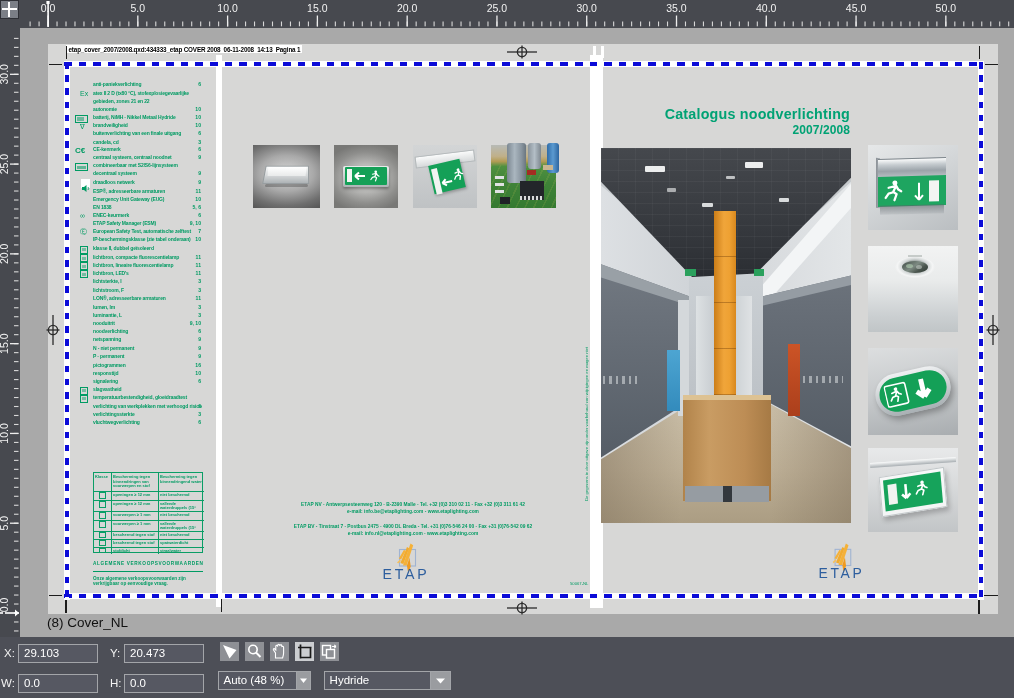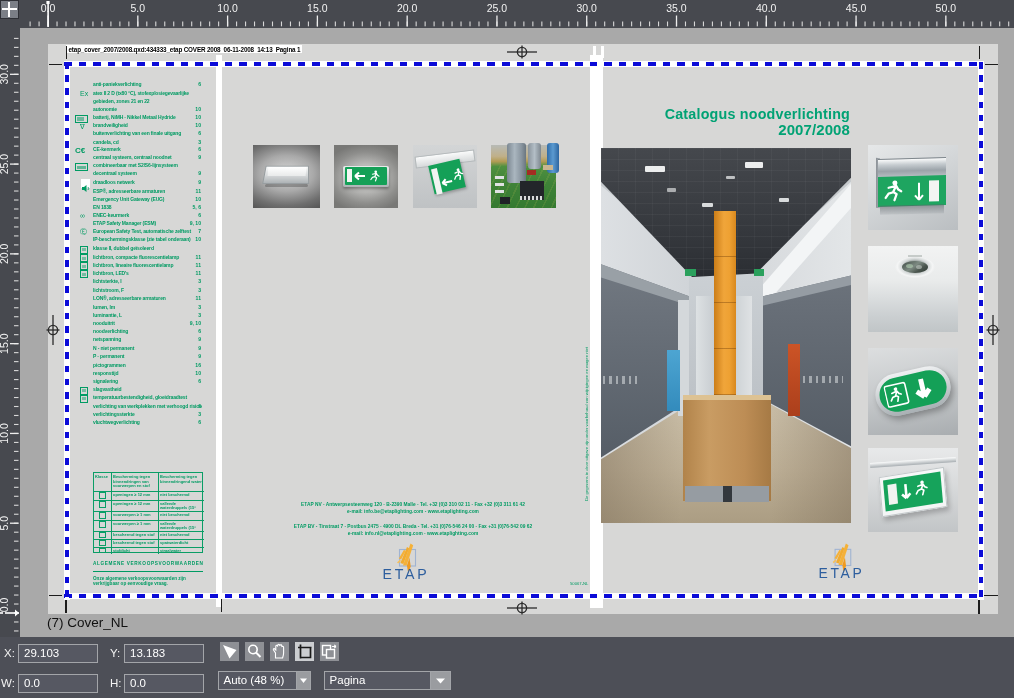--- a/index.html
+++ b/index.html
@@ -235,21 +235,21 @@
 <path d="M3.4 21 L10 5 L12.1 6.3 L6.4 22 Z" fill="#f2ab2e"></path>
 <path d="M1.8 16.5 L7 7.8 L8.7 8.9 L4.1 17.4 Z" fill="#f5b138"></path>
 <path d="M9.9 23.5 L12.5 15.5 L13.7 24.5 L11.2 31 Z" fill="#f09b1f"></path>
 <path d="M0 20.5 L3 17.5 L4 19 L1.2 21.6 Z" fill="#f7c05a"></path>
 </g>
 <text x="28" y="37" font-size="14.2" letter-spacing="2.7" text-anchor="middle" fill="#2d5e9e" font-family="Liberation Sans, sans-serif">ETAP</text>
   </svg>
 <div class="abs" style="left:584px;top:501px;width:145px;height:6px;font-size:4.2px;color:#009b63;transform:rotate(-90deg);transform-origin:0 0;white-space:nowrap">De gegevens in deze uitgave zijn onder voorbehoud van wijzigingen en mogen niet</div>
 <div class="abs" style="left:570px;top:580.5px;font-size:4.2px;color:#009b63">50067-NL</div>
 
-<div class="abs" style="left:600px;top:106.5px;width:250px;text-align:right;color:#00a274;font-weight:bold;font-size:14.3px;line-height:15.5px;letter-spacing:0.2px">Catalogus noodverlichting<br><span style="font-size:15px;letter-spacing:0.1px">2007/2008</span></div>
+<div class="abs" style="left:600px;top:106.5px;width:250px;text-align:right;color:#00a274;font-weight:bold;font-size:14.3px;line-height:15.5px;letter-spacing:0.2px">Catalogus noodverlichting<br><span style="font-size:12px;letter-spacing:0.1px">2007/2008</span></div>
 <div class="abs" style="left:601px;top:148px;width:250px;height:375px;overflow:hidden">
     <div class="abs" style="left:0;top:0;width:250px;height:375px;background:#c6cacd"></div>
     <div class="abs" style="left:0;top:245px;width:250px;height:130px;background:linear-gradient(180deg,#cabfa9,#bcae95 60%,#ab9d83)"></div>
     <div class="abs" style="left:0;top:260px;width:250px;height:115px;background:linear-gradient(90deg,rgba(120,105,85,.4),rgba(0,0,0,0) 32%,rgba(0,0,0,0) 68%,rgba(120,105,85,.4))"></div>
     <div class="abs" style="left:0;top:0;width:90px;height:375px;background:linear-gradient(90deg,#dde0e3,#d0d4d8);clip-path:polygon(0 10%,100% 30%,100% 68%,0 83%)"></div>
     <div class="abs" style="left:0;top:0;width:88px;height:375px;background:linear-gradient(180deg,#848b92 0,#6a717a 45%,#525a63 90%);clip-path:polygon(0 31%,100% 39.5%,100% 67.5%,0 82.5%)"></div>
     <div class="abs" style="left:0;top:0;width:88px;height:375px;background:#99a0a6;clip-path:polygon(0 31%,100% 39.5%,100% 42%,0 34.5%)"></div>
     <div class="abs" style="left:77px;top:152px;width:11px;height:116px;background:#d4d8db"></div>
     <div class="abs" style="left:66px;top:202px;width:12.5px;height:61px;background:linear-gradient(180deg,#4da5d2,#338bbc)"></div>
     <div class="abs" style="left:160px;top:0;width:90px;height:375px;background:linear-gradient(270deg,#e3e6e8,#d7dadd);clip-path:polygon(0 31%,100% 9%,100% 80%,0 67%)"></div>
@@ -375,21 +375,21 @@
     <line x1="8" y1="1" x2="8" y2="31" stroke="#2b2b2b" stroke-width="1.3"></line>
     <line x1="1.5" y1="16" x2="14.5" y2="16" stroke="#2b2b2b" stroke-width="1.3"></line>
     <circle cx="8" cy="16" r="4.6" fill="none" stroke="#2b2b2b" stroke-width="1.4"></circle>
   </svg>
 <svg class="abs" style="left:985px;top:314px" width="16" height="32">
     <line x1="8" y1="1" x2="8" y2="31" stroke="#2b2b2b" stroke-width="1.3"></line>
     <line x1="1.5" y1="16" x2="14.5" y2="16" stroke="#2b2b2b" stroke-width="1.3"></line>
     <circle cx="8" cy="16" r="4.6" fill="none" stroke="#2b2b2b" stroke-width="1.4"></circle>
   </svg>
 
-<div class="abs" style="left:47px;top:615px;font-size:13.5px;color:#111">(7) Cover_NL</div>
+<div class="abs" style="left:47px;top:615px;font-size:13.5px;color:#111">(8) Cover_NL</div>
 
 <div class="abs" style="left:0;top:0;width:1014px;height:28px;background:#47494f"></div>
 <div class="abs" style="left:0;top:28px;width:20px;height:609px;background:#47494f"></div>
 <svg class="abs" style="left:0;top:0" width="1014" height="28">
     <rect x="29.54" y="21.5" width="1.1" height="4.8" fill="#d8d8d8"></rect>
     <rect x="38.52" y="21.5" width="1.1" height="4.8" fill="#d8d8d8"></rect>
     <rect x="47.50" y="21.5" width="1.1" height="4.8" fill="#d8d8d8"></rect>
     <rect x="56.48" y="21.5" width="1.1" height="4.8" fill="#d8d8d8"></rect>
     <rect x="65.46" y="21.5" width="1.1" height="4.8" fill="#d8d8d8"></rect>
     <rect x="74.43" y="21.5" width="1.1" height="4.8" fill="#d8d8d8"></rect>
@@ -610,21 +610,21 @@
   </svg>
 <div class="abs" style="left:0;top:0;width:19px;height:19px;background:#7b7f87;border:1.2px solid #2e3036">
   <div class="abs" style="left:1.2px;top:7.2px;width:14.4px;height:2.2px;background:#fff"></div>
   <div class="abs" style="left:7.2px;top:1.2px;width:2.2px;height:14.4px;background:#fff"></div>
 </div>
 
 <div class="abs" style="left:0;top:637px;width:1014px;height:61px;background:#4d4f57"></div>
 <div class="plabel" style="left:4px;top:647px">X:</div>
 <div class="inbox" style="left:18px;top:644px;width:80px">29.103</div>
 <div class="plabel" style="left:110px;top:647px">Y:</div>
-<div class="inbox" style="left:124px;top:644px;width:80px">13.183</div>
+<div class="inbox" style="left:124px;top:644px;width:80px">20.473</div>
 <div class="plabel" style="left:1px;top:677px">W:</div>
 <div class="inbox" style="left:18px;top:674px;width:80px">0.0</div>
 <div class="plabel" style="left:110px;top:677px">H:</div>
 <div class="inbox" style="left:124px;top:674px;width:80px">0.0</div>
 
 <div class="toolbtn" style="left:220px;top:642px"><svg width="19" height="19">
       <path d="M3 3 L16.5 8 L9.5 16.5 Z" fill="#fff"></path>
     </svg></div>
 <div class="toolbtn" style="left:244.6px;top:642px"><svg width="19" height="19">
       <circle cx="8" cy="7.5" r="4.2" fill="none" stroke="#fff" stroke-width="1.6"></circle>
@@ -639,15 +639,15 @@
 <div class="toolbtn" style="left:320.4px;top:642px"><svg width="19" height="19">
       <rect x="2.5" y="3.5" width="8" height="9.5" fill="none" stroke="#fff" stroke-width="1.4"></rect>
       <rect x="6.5" y="7.5" width="8" height="8.5" fill="#8e9095" stroke="#fff" stroke-width="1.4"></rect>
       <path d="M12 4.5 L16 4.5 M16 4.5 L14.3 2.8 M16 4.5 L14.3 6.2" stroke="#fff" stroke-width="1.1" fill="none"></path>
     </svg></div>
 
 <div class="inbox" style="left:217.5px;top:671px;width:93px;border-right:none">Auto (48 %)</div>
 <div class="abs" style="left:295.5px;top:671px;width:15px;height:19px;background:#9a9ca0;border:1px solid #a3a5a9"><svg width="13" height="17">
       <path d="M3 6.5 L10 6.5 L6.5 11 Z" fill="#fff"></path>
     </svg></div>
-<div class="inbox" style="left:323.6px;top:671px;width:107px">Pagina</div>
+<div class="inbox" style="left:323.6px;top:671px;width:107px">Hydride</div>
 <div class="abs" style="left:430.4px;top:671px;width:21px;height:19px;background:#9a9ca0;border:1px solid #a3a5a9"><svg width="19" height="17">
       <path d="M5 6.5 L14 6.5 L9.5 11.5 Z" fill="#fff"></path>
     </svg></div>
 </body></html>

